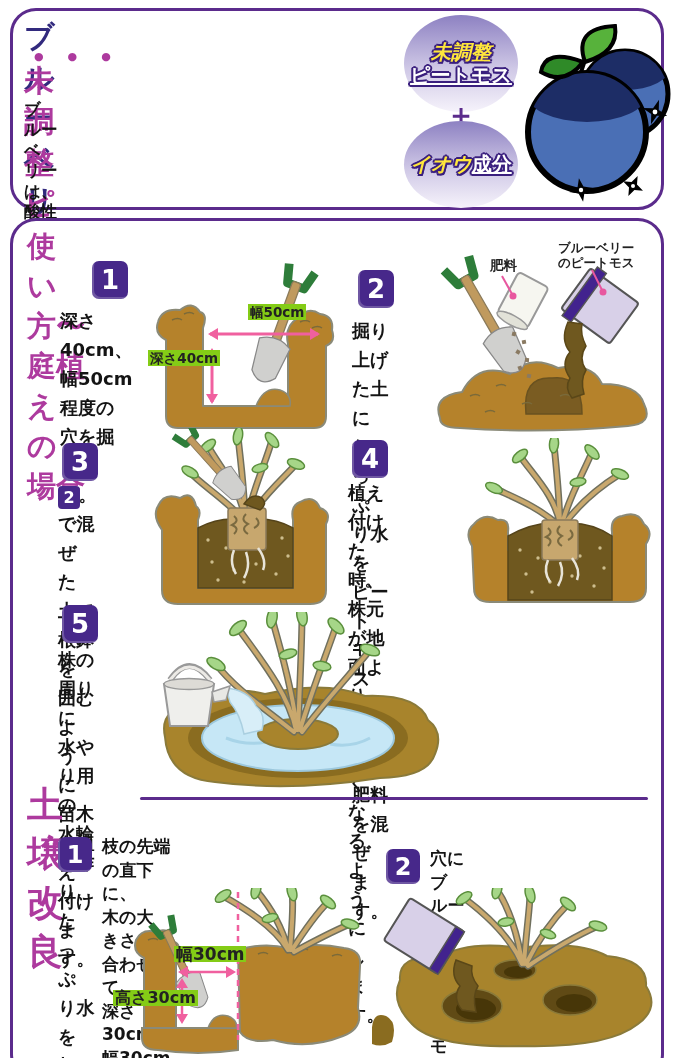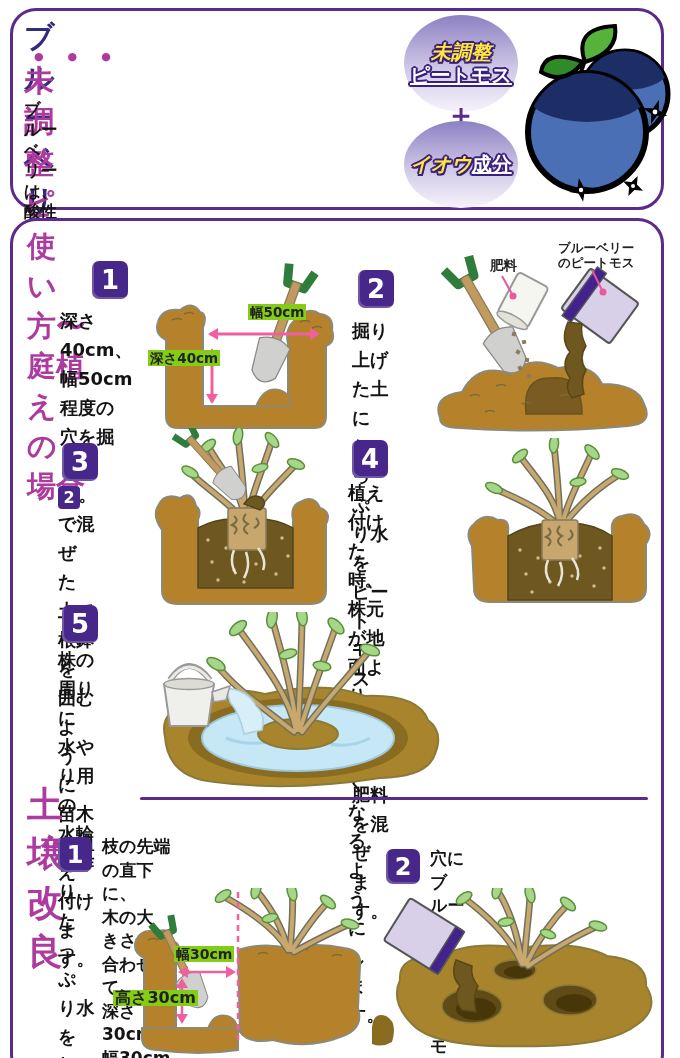--- a/index.html
+++ b/index.html
@@ -359,21 +359,21 @@
         <path d="M-11,2 L-7,17 L7,17 L11,2" fill="none" stroke="#2e7d3a" stroke-width="7" stroke-linejoin="round"></path>
         <rect x="-3.5" y="14" width="7" height="52" rx="2" fill="#c09a5e" stroke="#8a7a5a"></rect>
         <path d="M-13,66 Q0,58 13,66 L10,92 Q0,104 -10,92 Z" fill="#d0d0ce" stroke="#888"></path>
       </g>
       <line x1="190" y1="4" x2="190" y2="152" stroke="#f0609f" stroke-width="2.5" stroke-dasharray="6 5"></line>
       <line x1="134" y1="84" x2="184" y2="84" stroke="#f0609f" stroke-width="2.5"></line>
       <path d="M130,84 L140,78 L140,90 Z M188,84 L178,78 L178,90 Z" fill="#f0609f"></path>
       <line x1="134" y1="94" x2="134" y2="132" stroke="#f0609f" stroke-width="2.5"></line>
       <path d="M134,90 L128,100 L140,100 Z M134,136 L128,126 L140,126 Z" fill="#f0609f"></path>
     </svg>
-    <span class="dim-label" style="left:126px;top:58px;font-size:14px;">幅30cm</span>
+    <span class="dim-label" style="left:126px;top:58px;font-size:17px;">幅30cm</span>
     <span class="dim-label" style="left:54px;top:102px;font-size:16px;margin-left:11px;">高さ30cm</span>
   </div>
 
   <div class="illo" style="left:372px;top:888px;width:298px;height:170px;">
     <svg width="298" height="170" viewBox="0 0 298 170">
       <path d="M0,150 Q-2,122 14,128 Q26,134 20,154 Q10,160 0,156 Z" fill="#8a6c20"></path>
       <path d="M28,92 Q26,66 66,70 Q95,52 148,60 Q205,52 235,68 Q276,72 274,98 Q288,120 266,136 Q236,160 150,158 Q62,160 40,136 Q18,114 28,92 Z" fill="#a8842c" stroke="#8a7a3a" stroke-width="2"></path>
       <g>
         <ellipse cx="143" cy="82" rx="21" ry="10" fill="#604a15" stroke="#8a7a3a" stroke-width="1.5"></ellipse>
         <ellipse cx="146" cy="84" rx="14" ry="6" fill="#473608"></ellipse>

